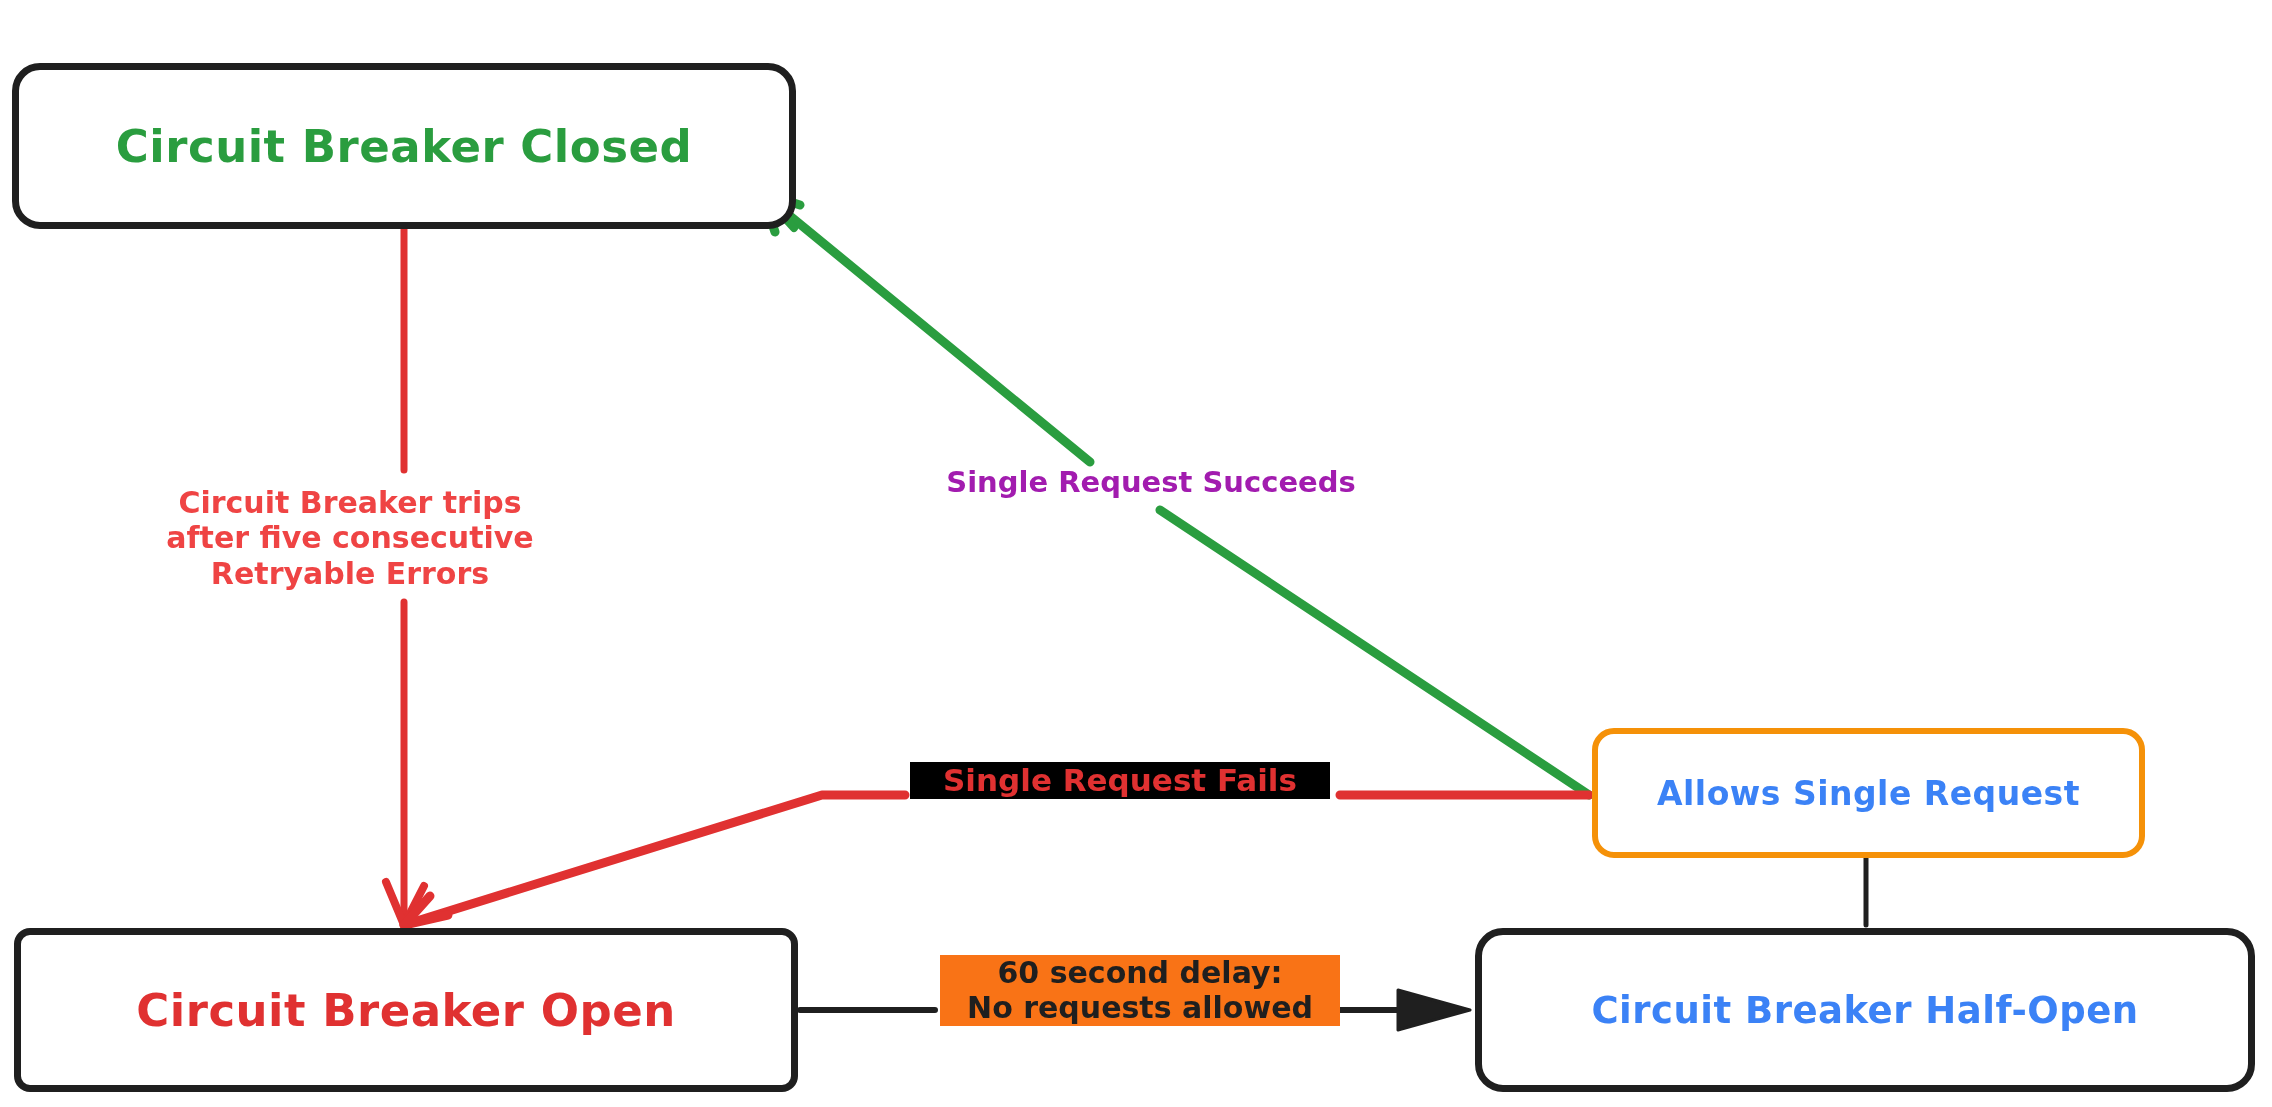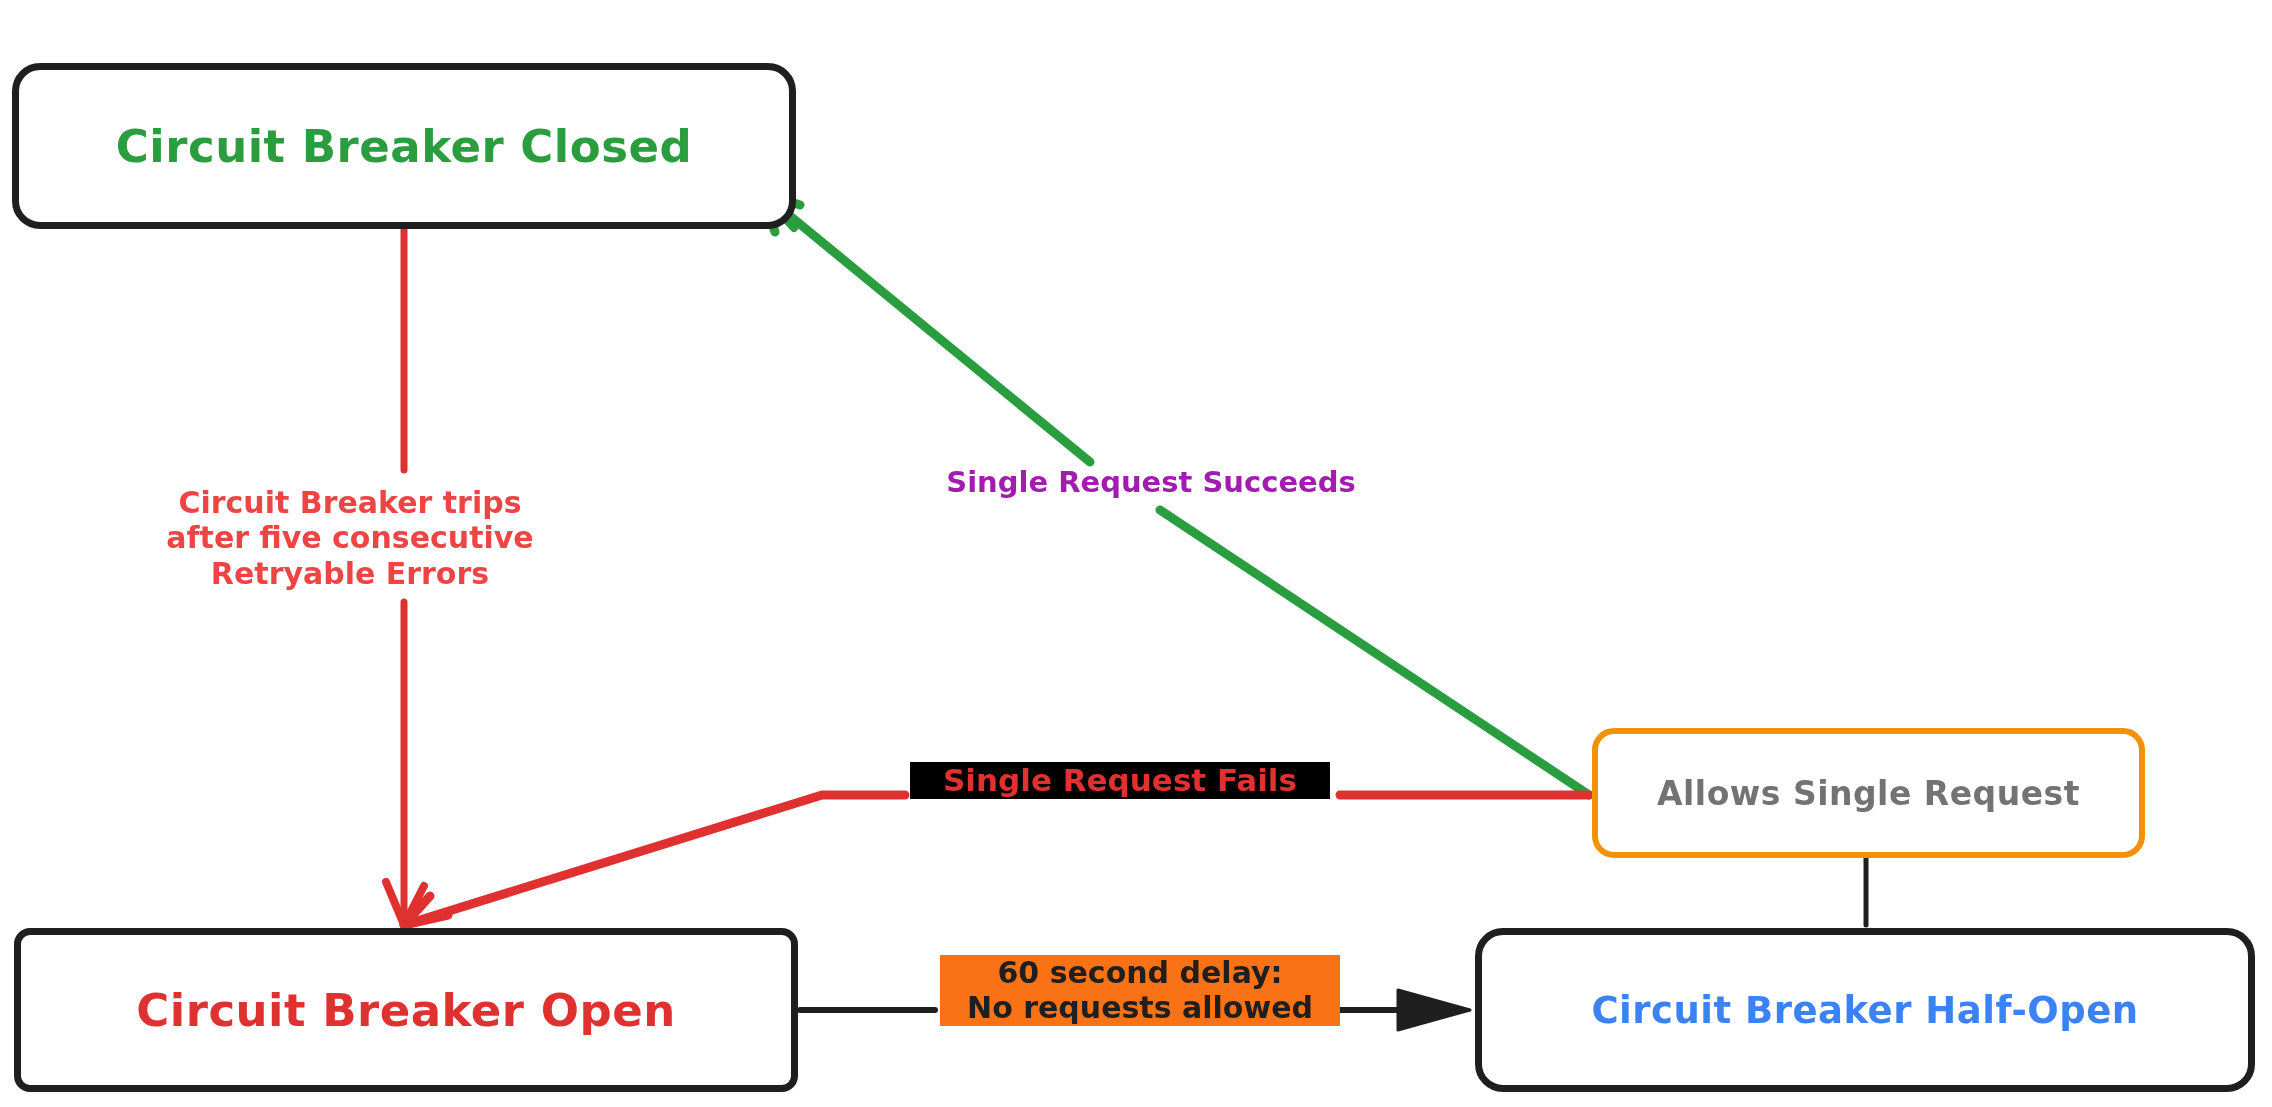--- a/index.html
+++ b/index.html
@@ -60,21 +60,21 @@
     border: 7px solid #1f1f1f;
     border-radius: 28px;
   }
   #node-halfopen .node-label { font-size: 37px; color: #3b82f6; text-align: center; }
 
   #node-allows {
     left: 1592px; top: 728px; width: 553px; height: 130px;
     border: 6px solid #f59108;
     border-radius: 22px;
   }
-  #node-allows .node-label { font-size: 33px; color: #737373; }
+  #node-allows .node-label { font-size: 33px; color: #3b82f6; }
 
   
   .edge-label {
     position: absolute;
     font-family: "DejaVu Sans", sans-serif;
     font-weight: 700;
     text-align: center;
     line-height: 1.18;
     white-space: pre;
     background: transparent;

